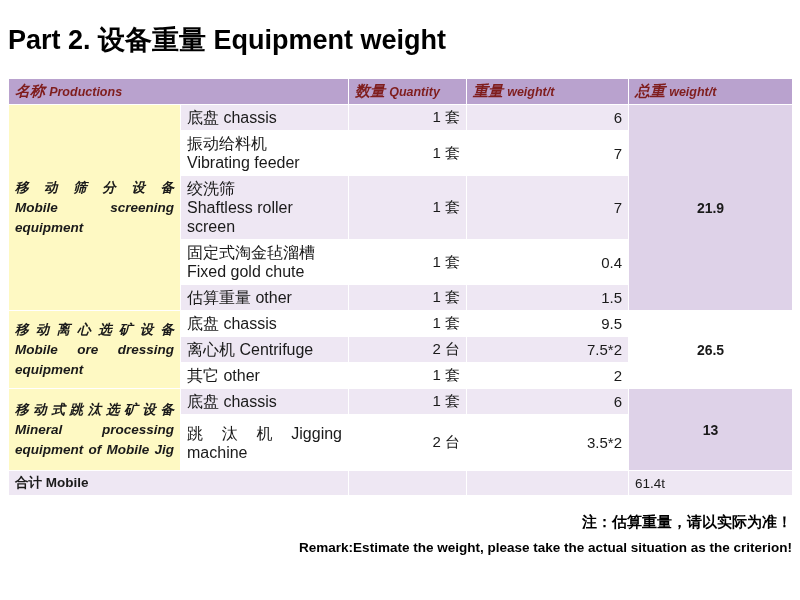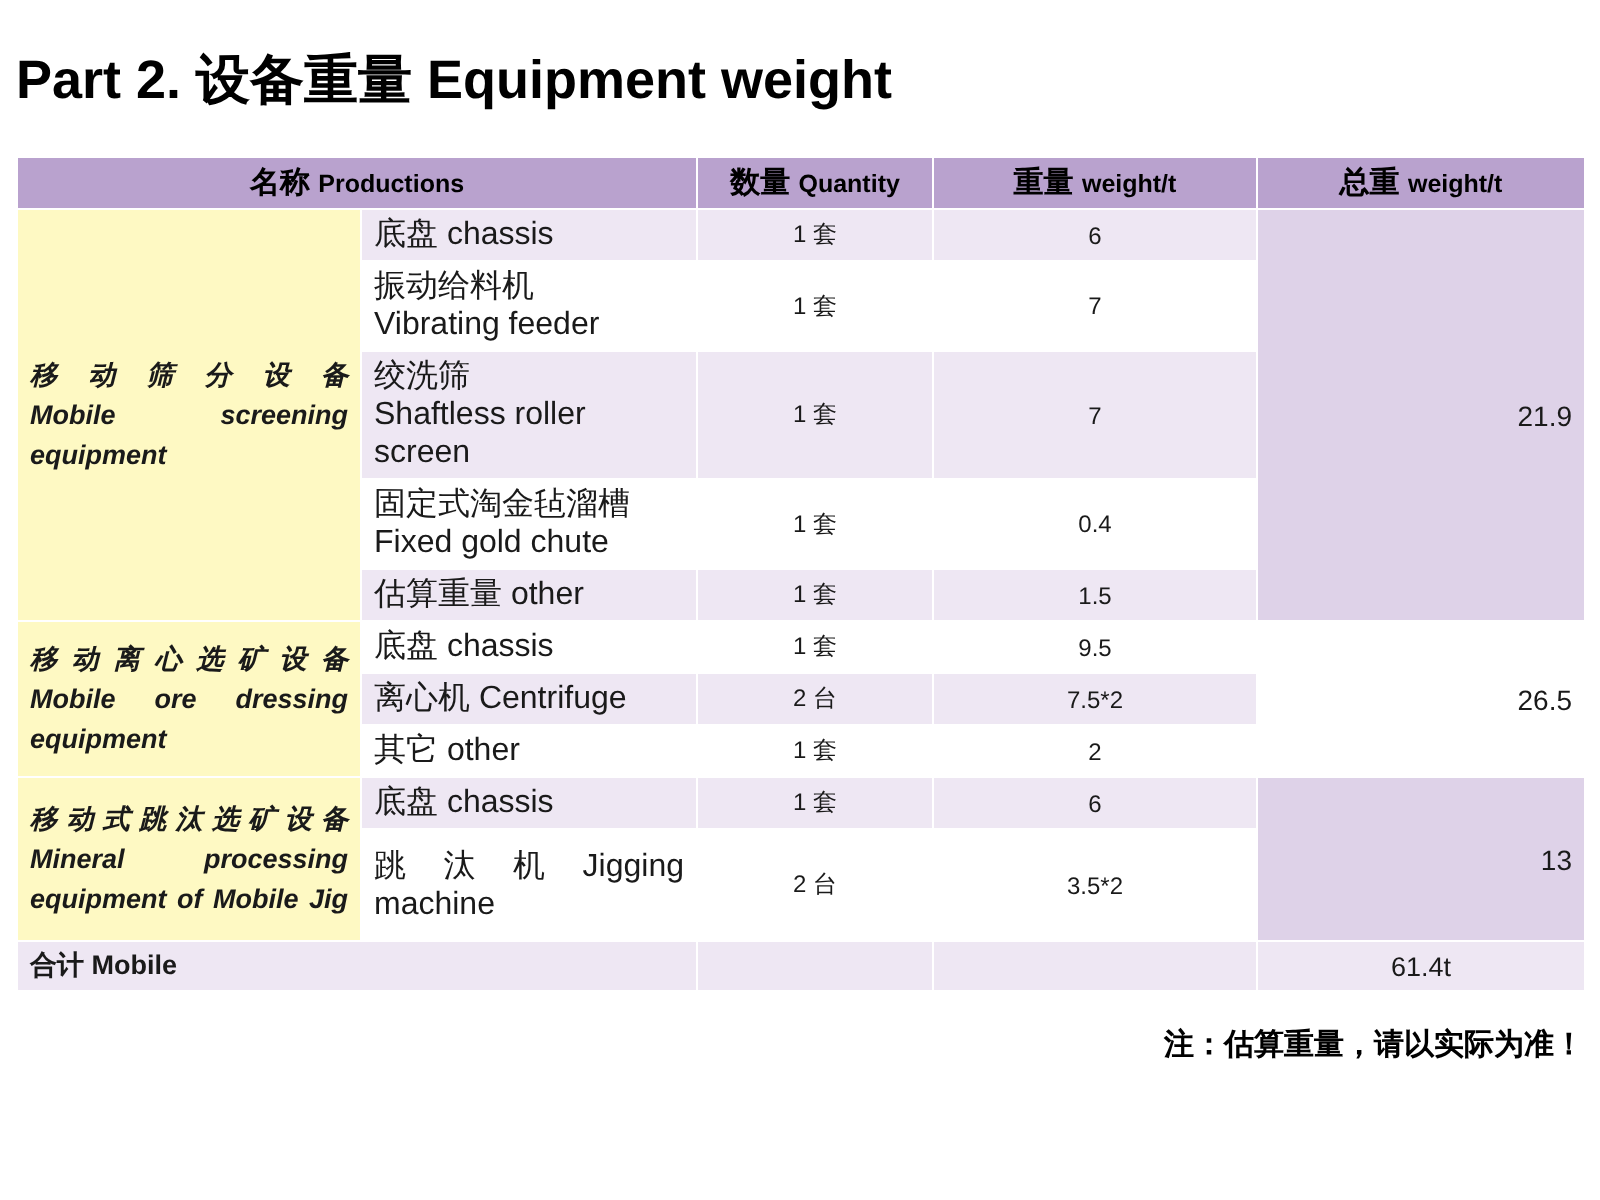--- a/index.html
+++ b/index.html
@@ -38,25 +38,25 @@
     font-size: 13px;
   }
   table.weight-table td, table.weight-table th {
     border: 1px solid #ffffff;
     padding: 3px 6px;
     vertical-align: middle;
     box-sizing: border-box;
   }
   .hdr {
     background: #b9a2ce;
-    color: #000000;
-    font-weight: bold;
-    text-align: center;
+    color: #7f1d1d;
+    font-weight: bold;
     height: 26px;
     font-size: 15px;
+    font-style: italic;
   }
   .hdr .en {
     font-size: 12.5px;
     font-weight: bold;
   }
   .col-a { width: 172px; }
   .col-b { width: 168px; }
   .col-c { width: 118px; }
   .col-d { width: 162px; }
   .col-e { width: 164px; }
@@ -74,35 +74,36 @@
     vertical-align: middle;
     padding: 6px 8px;
   }
   .group-label b { font-weight: bold; }
   .cell-left {
     text-align: left;
     font-size: 16px;
     line-height: 19px;
   }
   .cell-center {
+    text-align: right;
+    font-size: 15px;
+  }
+  .total-label {
+    font-weight: bold;
+    font-size: 13.5px;
+    text-align: left;
+  }
+  .total-value {
+    text-align: left;
+    font-size: 13.5px;
+  }
+  .big-total {
     text-align: center;
-    font-size: 12px;
-  }
-  .total-label {
-    font-weight: bold;
-    font-size: 13.5px;
-    text-align: left;
-  }
-  .total-value {
-    text-align: center;
-    font-size: 13.5px;
-  }
-  .big-total {
-    text-align: right;
     font-size: 14px;
+    font-weight: bold;
   }
   .notes {
     position: absolute;
     left: 8px;
     top: 513px;
     width: 784px;
     text-align: right;
   }
   .note-cn {
     font-size: 15px;
@@ -239,15 +240,16 @@
         <td class="shade-light total-label" colspan="2">合计 Mobile</td>
         <td class="shade-light total-value"></td>
         <td class="shade-light total-value"></td>
         <td class="shade-light total-value">61.4t</td>
       </tr>
     </tbody>
   </table>
 
   <div class="notes">
     <div class="note-cn">注：估算重量，请以实际为准！</div>
+    <div class="note-en">Remark:Estimate the weight, please take the actual situation as the criterion!</div>
   </div>
 
 </div>
 
 </body></html>

